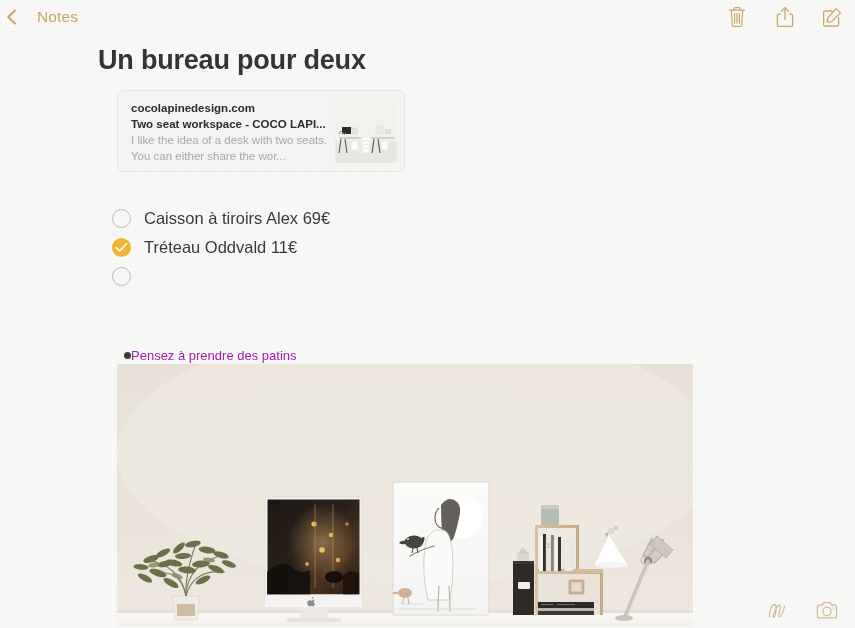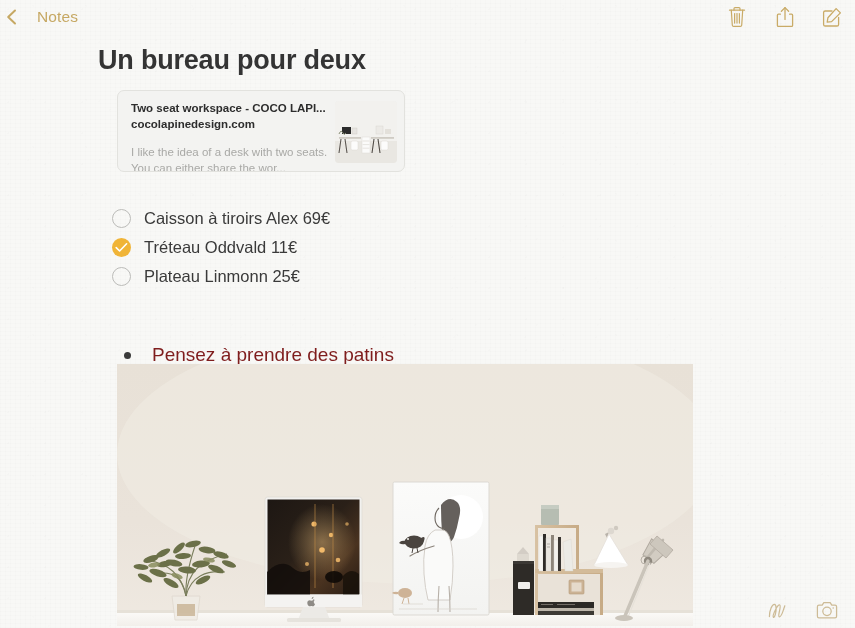--- a/index.html
+++ b/index.html
@@ -127,21 +127,21 @@
     font-size: 11.5px;
     font-weight: bold;
     color: #2d2d2d;
     line-height: 16px;
     white-space: nowrap;
   }
   #link-card-desc {
     font-size: 11.5px;
     color: #a9a9a6;
     line-height: 15.5px;
-    margin-top: 13px;
+    margin-top: 1px;
   }
   #link-card-thumb {
     position: absolute;
     right: 7px;
     top: 10px;
     width: 62px;
     height: 62px;
     border-radius: 4px;
     overflow: hidden;
     background: #efeeea;
@@ -203,23 +203,22 @@
   }
   .bullet-dot {
     width: 7px;
     height: 7px;
     border-radius: 50%;
     background: #3a3a3a;
     flex: 0 0 auto;
     margin-left: 4px;
   }
   .bullet-label {
-    margin-left: 21px;
-    font-size: 19px;
-    color: #7f1d1d;
+    font-size: 13px;
+    color: #a21caf;
     white-space: nowrap;
   }
 
   
   #note-photo {
     position: absolute;
     left: 117px;
     top: 330px;
     width: 576px;
     height: 262px;
@@ -297,22 +296,22 @@
     </svg>
   </div>
 </div>
 
 <div id="note-body">
 
   <div id="note-title">Un bureau pour deux</div>
 
   <div id="link-card">
     <div id="link-card-text">
+      <div id="link-card-domain">cocolapinedesign.com</div>
       <div id="link-card-title">Two seat workspace - COCO LAPI...</div>
-      <div id="link-card-domain">cocolapinedesign.com</div>
       <div id="link-card-desc">I like the idea of a desk with two seats. You can either share the wor...</div>
     </div>
     <div id="link-card-thumb">
       <svg viewBox="0 0 62 62" xmlns="http://www.w3.org/2000/svg">
         <rect width="62" height="62" fill="#efeeeb"></rect>
         <rect x="0" y="0" width="62" height="40" fill="#f2f1ee"></rect>
         <rect x="0" y="40" width="62" height="22" fill="#e9e7e2"></rect>
 
         <rect x="4" y="36" width="22" height="1.8" fill="#cfcbc4"></rect>
         <path d="M6 38 L4 52 M10 38 L12 52" stroke="#5a5550" stroke-width="1.1"></path>
@@ -345,21 +344,20 @@
       <span class="check-circle checked">
         <svg viewBox="0 0 13 11" xmlns="http://www.w3.org/2000/svg">
           <path d="M1.2 5.6 L4.6 9 L11.6 1.8" stroke="#ffffff" stroke-width="1.6" fill="none" stroke-linecap="round" stroke-linejoin="round"></path>
         </svg>
       </span>
       <span class="check-label">Tréteau Oddvald 11€</span>
     </div>
 
     <div class="check-row">
       <span class="check-circle unchecked"></span>
-      <span class="check-label">Plateau Linmonn 25€</span>
     </div>
   </div>
 
   <div id="bullet-list">
     <div class="bullet-row">
       <span class="bullet-dot"></span>
       <span class="bullet-label">Pensez à prendre des patins</span>
     </div>
   </div>
 

